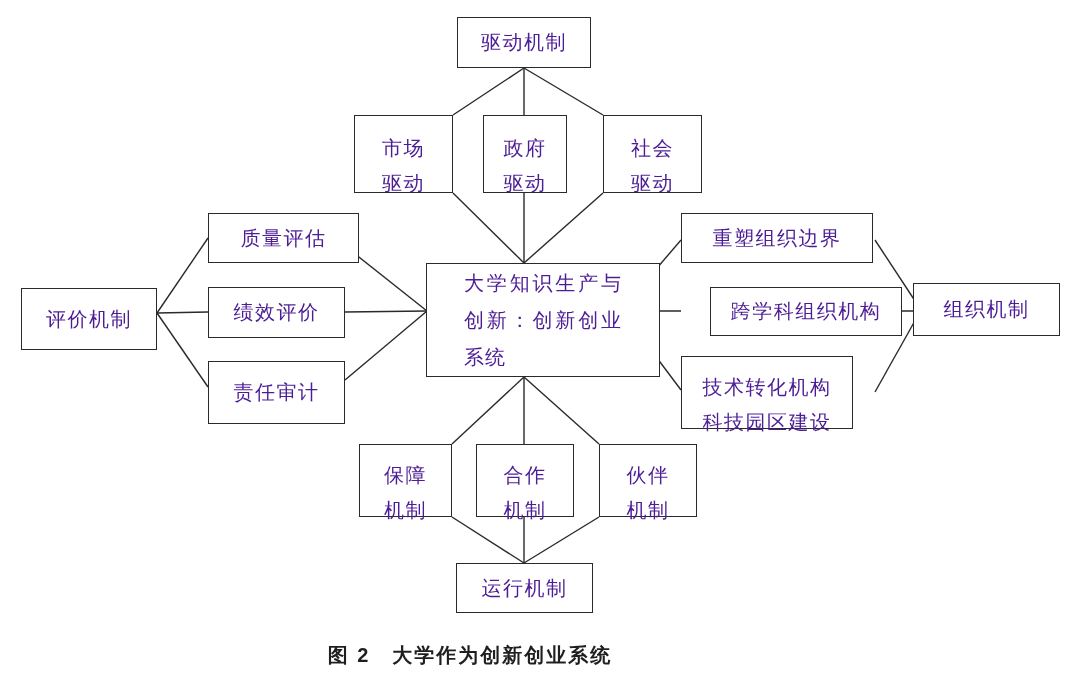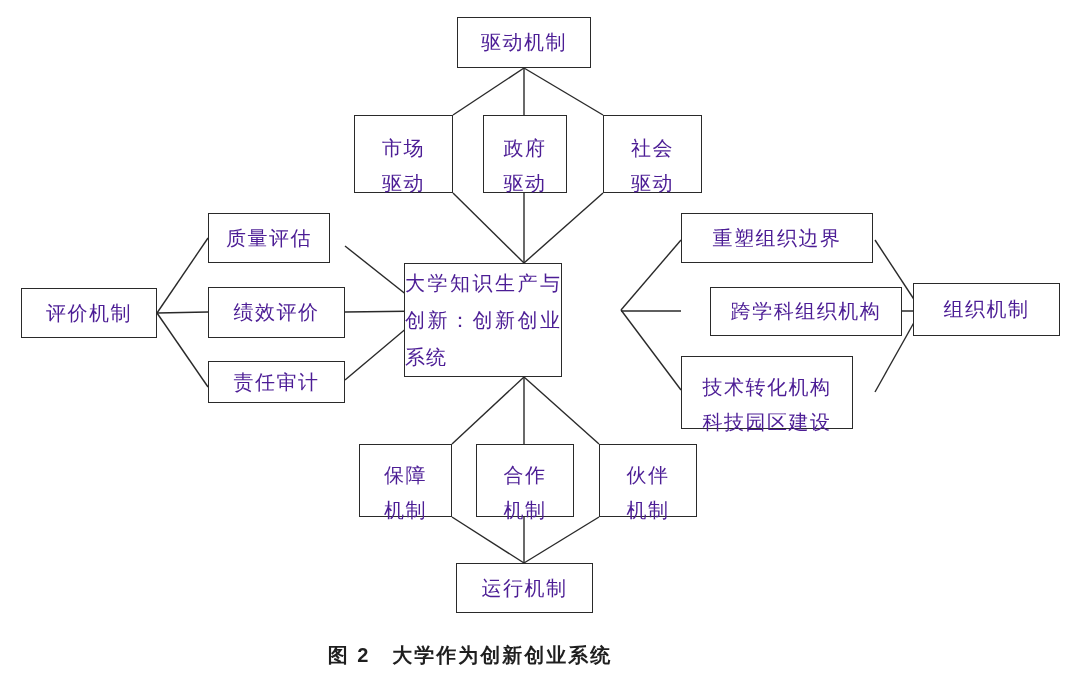--- a/index.html
+++ b/index.html
@@ -115,34 +115,34 @@
   </div>
   <div class="node two-line" style="left:483px;top:115px;width:84px;height:78px">
     <span class="node-label">政府
 驱动</span>
   </div>
   <div class="node two-line" style="left:603px;top:115px;width:99px;height:78px">
     <span class="node-label">社会
 驱动</span>
   </div>
 
-  <div class="node center-node" style="left:404px;top:263px;width:158px;height:114px">
+  <div class="node center-node" style="left:426px;top:263px;width:234px;height:114px">
     <span class="node-label">大学知识生产与创新：创新创业系统</span>
   </div>
 
-  <div class="node" style="left:21px;top:288px;width:136px;height:50px">
+  <div class="node" style="left:21px;top:288px;width:136px;height:62px">
     <span class="node-label">评价机制</span>
   </div>
-  <div class="node" style="left:208px;top:213px;width:122px;height:50px">
+  <div class="node" style="left:208px;top:213px;width:151px;height:50px">
     <span class="node-label">质量评估</span>
   </div>
   <div class="node" style="left:208px;top:287px;width:137px;height:51px">
     <span class="node-label">绩效评价</span>
   </div>
-  <div class="node" style="left:208px;top:361px;width:137px;height:42px">
+  <div class="node" style="left:208px;top:361px;width:137px;height:63px">
     <span class="node-label">责任审计</span>
   </div>
 
   <div class="node" style="left:681px;top:213px;width:192px;height:50px">
     <span class="node-label">重塑组织边界</span>
   </div>
   <div class="node" style="left:710px;top:287px;width:192px;height:49px">
     <span class="node-label">跨学科组织机构</span>
   </div>
   <div class="node two-line" style="left:681px;top:356px;width:172px;height:73px">

